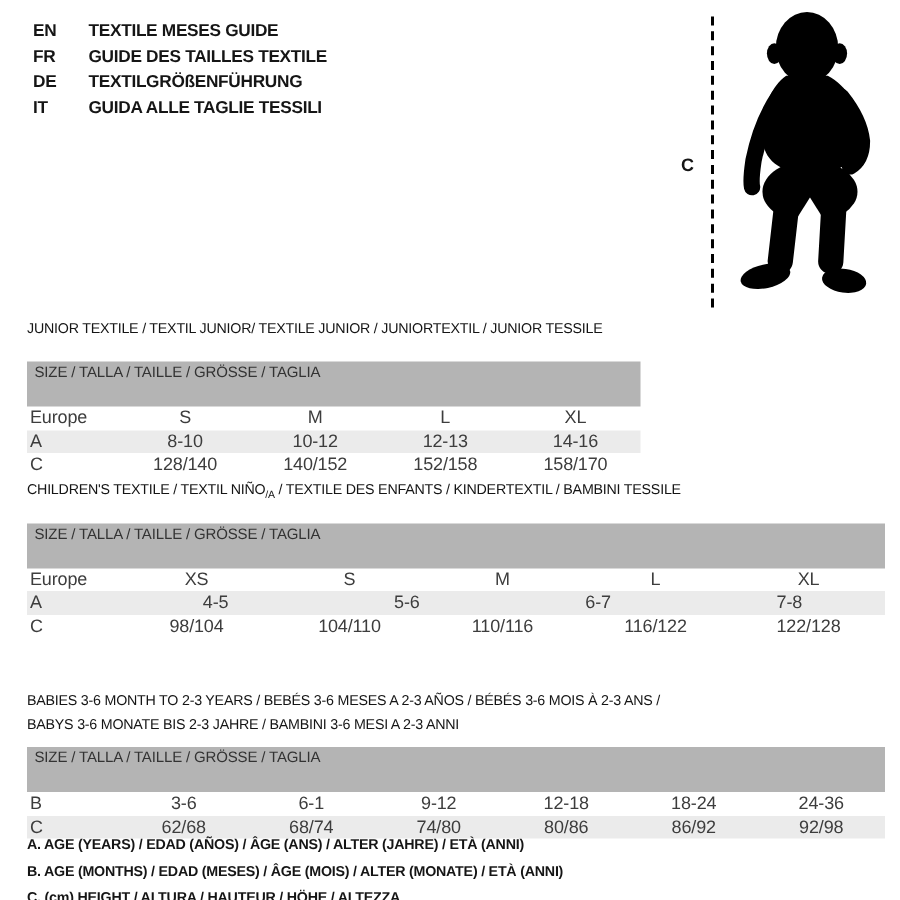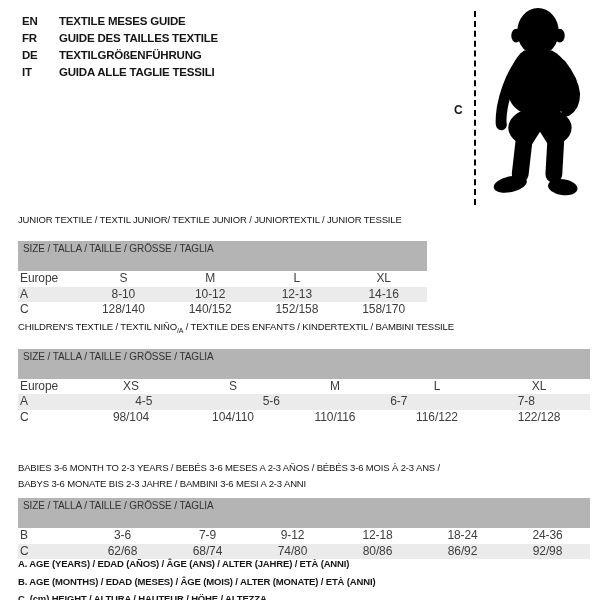--- a/index.html
+++ b/index.html
@@ -151,21 +151,21 @@
       </div>
     </div>
     <div class="section sec-2">
       <div class="tbl-title"><span class="seg">BABIES 3-6 MONTH TO 2-3 YEARS / BEBÉS 3-6 MESES A 2-3 AÑOS / BÉBÉS 3-6 MOIS À 2-3 ANS /</span></div>
       <div class="tbl-title"><span class="seg">BABYS 3-6 MONATE BIS 2-3 JAHRE / BAMBINI 3-6 MESI A 2-3 ANNI</span></div>
       <div class="tbl">
         <div class="tbl-bar">SIZE / TALLA / TAILLE / GRÖSSE / TAGLIA</div>
         <div class="tbl-row">
           <div class="tbl-label">B</div>
           <div class="tbl-cell">3-6</div>
-          <div class="tbl-cell">7-9</div>
+          <div class="tbl-cell">6-1</div>
           <div class="tbl-cell">9-12</div>
           <div class="tbl-cell">12-18</div>
           <div class="tbl-cell">18-24</div>
           <div class="tbl-cell">24-36</div>
         </div>
         <div class="tbl-row alt">
           <div class="tbl-label">C</div>
           <div class="tbl-cell">62/68</div>
           <div class="tbl-cell">68/74</div>
           <div class="tbl-cell">74/80</div>

